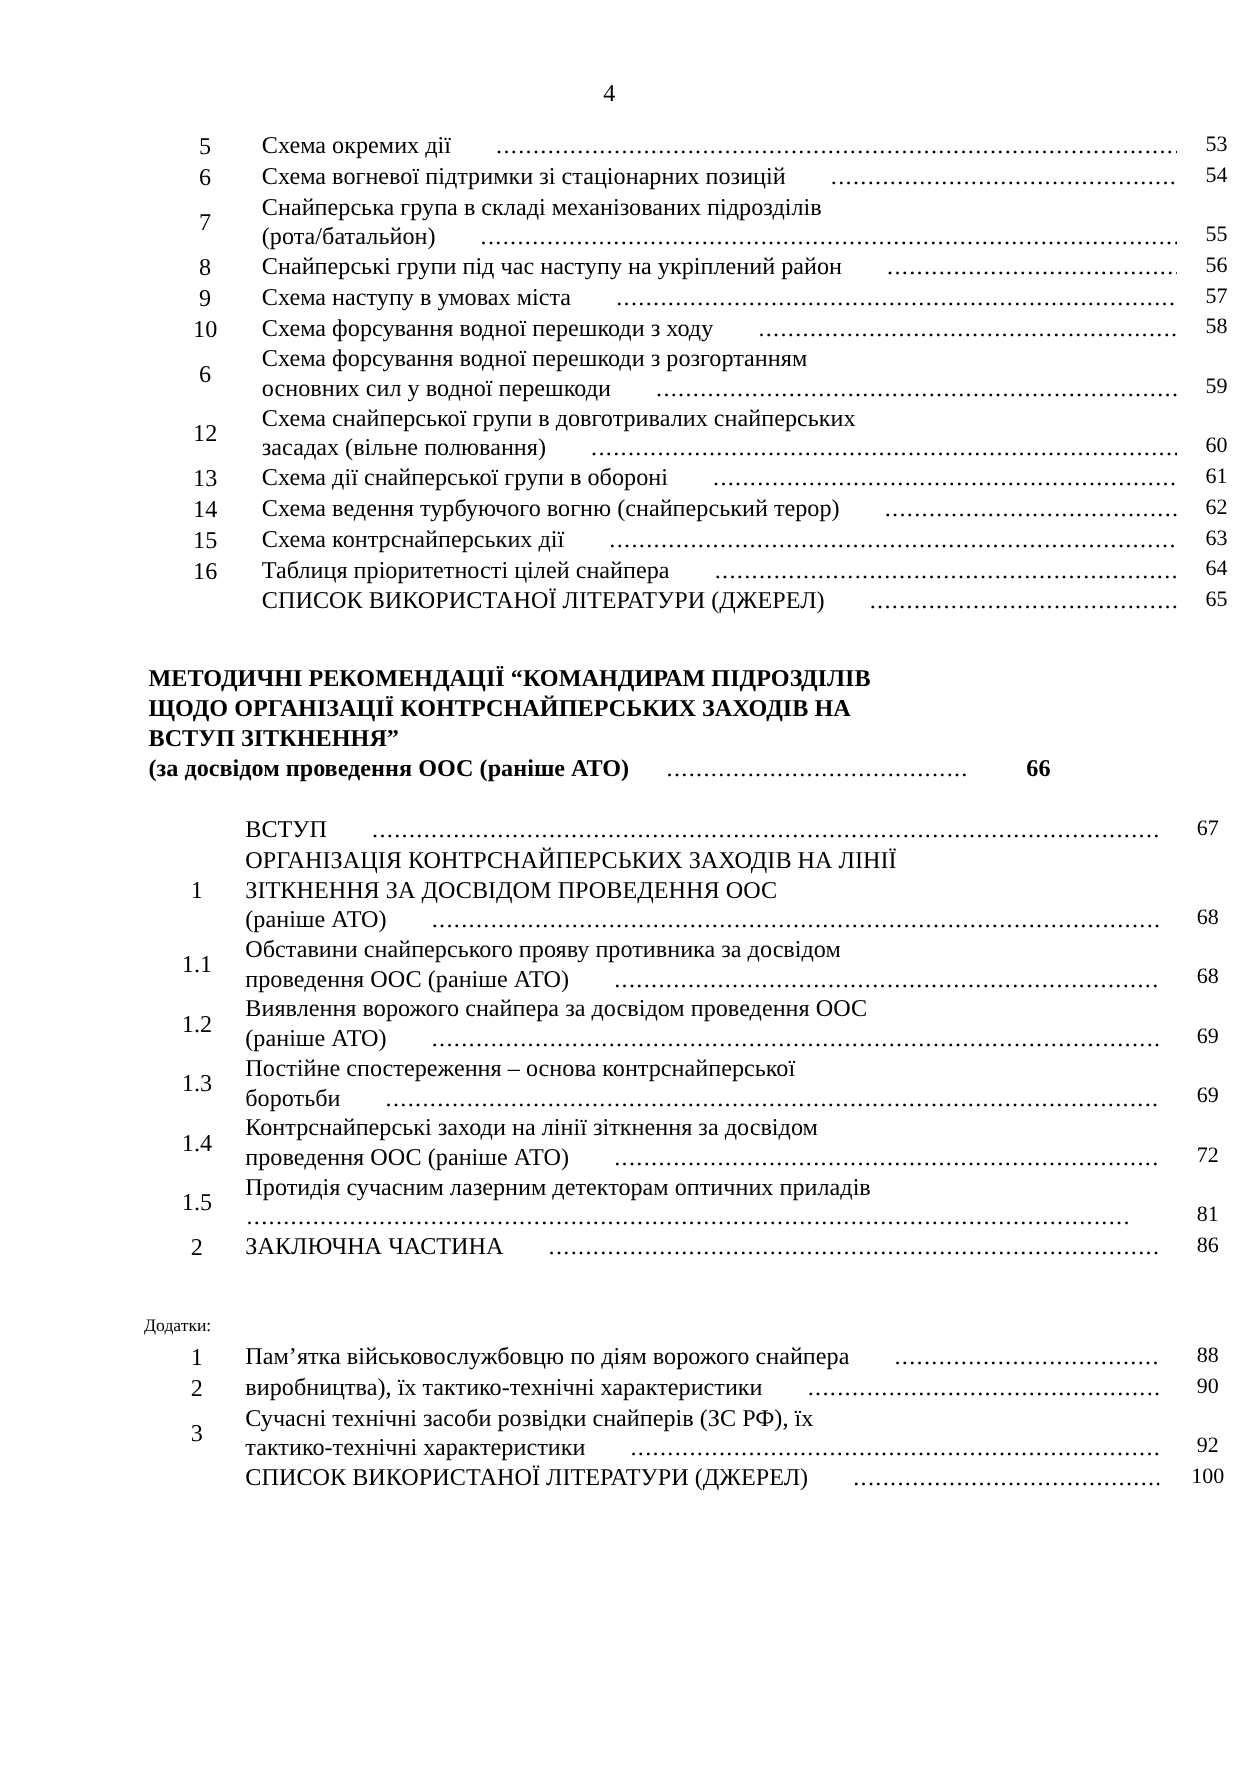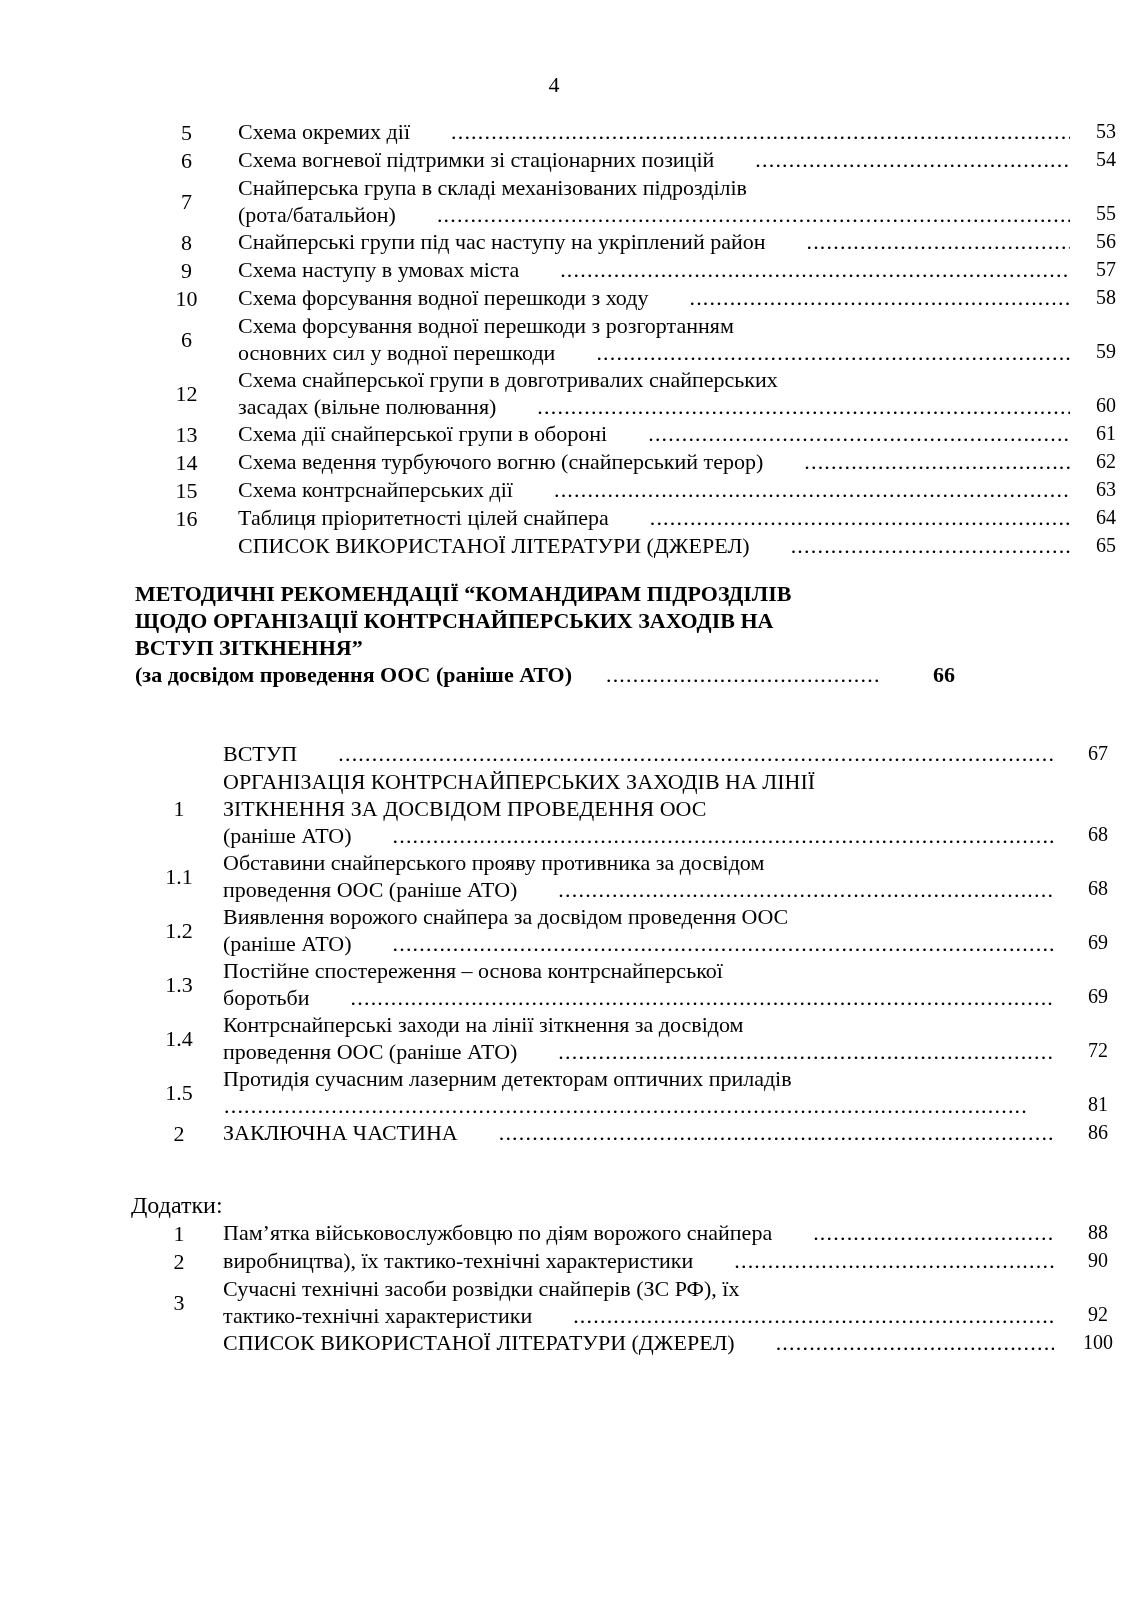--- a/index.html
+++ b/index.html
@@ -102,21 +102,21 @@
     letter-spacing: 1.2px;
     font-size: 22px;
     margin-left: 1px;
   }
   .tline.nodots { white-space: normal; }
 
   
   .headblock {
     position: absolute;
     left: 135px;
-    top: 580px;
+    top: 603px;
     width: 870px;
     font-weight: bold;
     font-size: 22px;
     line-height: 27px;
   }
   .headblock .hl { white-space: normal; }
   .headblock .hrow {
     display: flex;
     align-items: baseline;
     width: 845px;
@@ -135,21 +135,21 @@
     flex: 0 0 auto;
     width: 72px;
     text-align: center;
   }
 
   
   .annex-label {
     position: absolute;
     left: 131px;
     top: 1192px;
-    font-size: 24px;
+    font-size: 16px;
     line-height: 27px;
   }
 
   .toc-3 { top: 1219px; }
   .toc-3 .num { width: 88px; margin-left: 135px; }
 </style>
 </head>
 <body>
 
 <div class="page">

